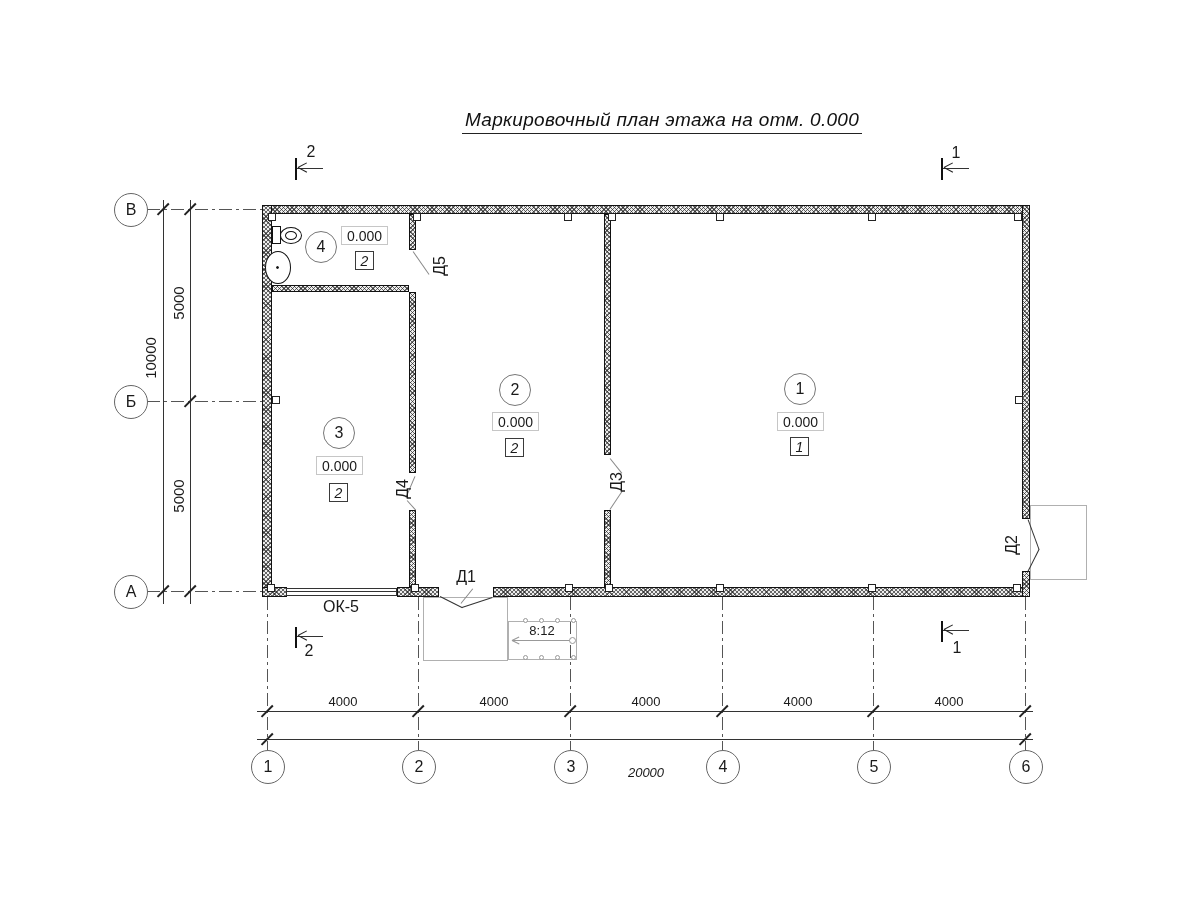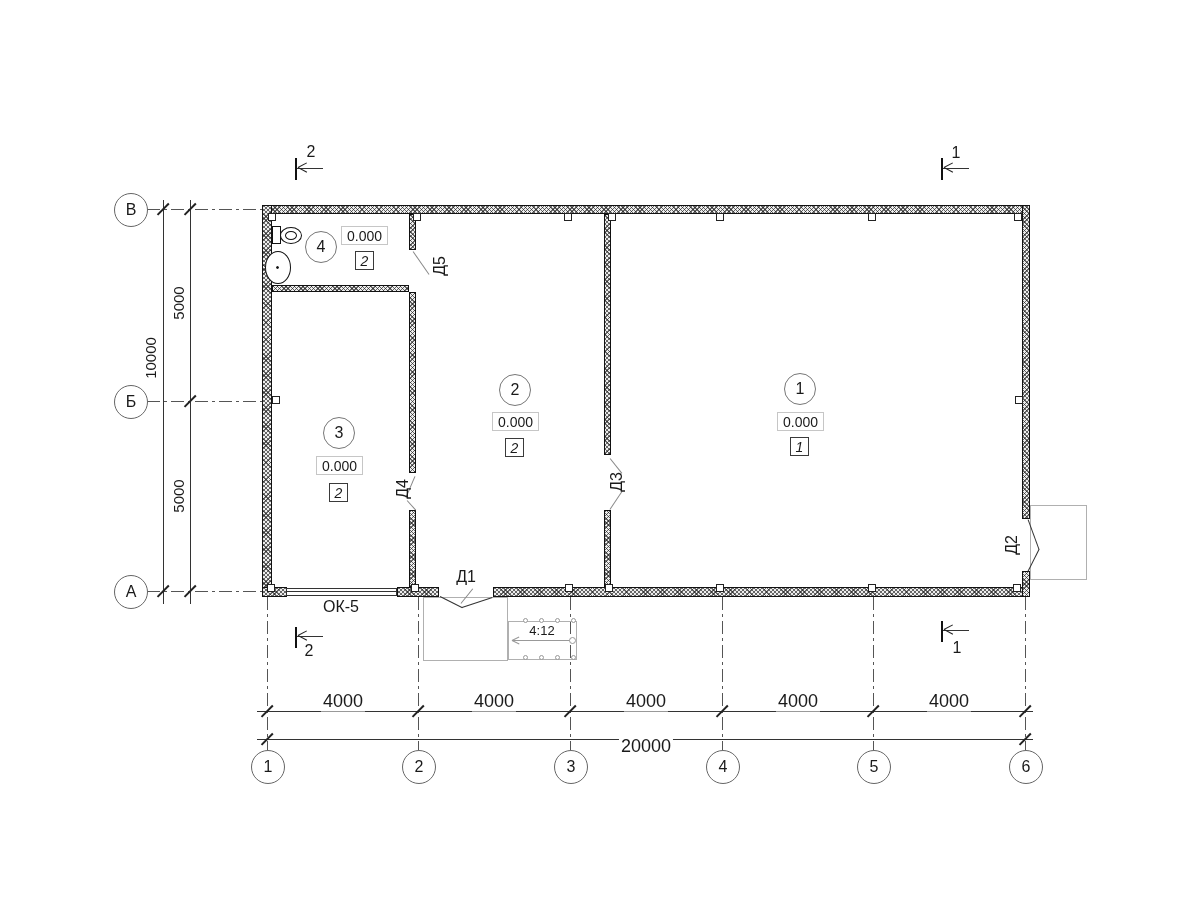--- a/index.html
+++ b/index.html
@@ -25,36 +25,37 @@
   .axc{position:absolute;width:32px;height:32px;border:1px solid #666;border-radius:50%;background:#fff;
        display:flex;align-items:center;justify-content:center;font-size:16px;}
   
   .rcircle{position:absolute;width:30px;height:30px;border:1px solid #777;border-radius:50%;background:#fff;
        display:flex;align-items:center;justify-content:center;font-size:16px;}
   .elev{position:absolute;width:45px;height:17px;border:1px solid #c6c6c6;background:#fff;
        display:flex;align-items:center;justify-content:center;font-size:14px;}
   .mark{position:absolute;width:19px;height:19px;box-sizing:border-box;border:1.4px solid #3a3a3a;background:#fff;
        display:flex;align-items:center;justify-content:center;font-size:14px;font-style:italic;}
   
-  .clabel{position:absolute;transform:translate(-50%,-50%);font-size:18px;white-space:nowrap;background:#fff;padding:0 2px;}
+  .clabel{position:absolute;transform:translate(-50%,-50%);font-size:13px;white-space:nowrap;background:#fff;padding:0 2px;}
   .rlabel{position:absolute;transform:translate(-50%,-50%) rotate(-90deg);font-size:15px;white-space:nowrap;}
   .dlabel{font-size:16px;}
   .sbar{position:absolute;width:2px;background:#111;}
   .slabel{position:absolute;transform:translate(-50%,-50%);font-size:16px;}
   .gray-rect{position:absolute;box-sizing:border-box;border:1px solid #b0b0b0;background:transparent;}
   .post{position:absolute;width:5px;height:5px;box-sizing:border-box;border:1px solid #999;border-radius:50%;background:#fff;}
   .fix{position:absolute;box-sizing:border-box;border:1.2px solid #111;background:#fff;}
   .title{position:absolute;font-size:19px;font-style:italic;letter-spacing:.3px;color:#111;
          border-bottom:1.3px solid #222;padding:0 3px 2px;white-space:nowrap;}
 </style>
 </head>
 <body>
 
 <div class="plan">
 
+  <div class="title" style="left:462px;top:109px;">Маркировочный план этажа на отм. 0.000</div>
 
   <div class="dd-h" style="left:147px;top:209px;width:115px;"></div>
   <div class="dd-h" style="left:147px;top:401px;width:125px;"></div>
   <div class="dd-h" style="left:147px;top:591px;width:115px;"></div>
   <div class="vl" style="left:190px;top:200px;height:404px;"></div>
   <div class="vl" style="left:163px;top:200px;height:404px;"></div>
   <div class="tick" style="left:190px;top:209px;"></div>
   <div class="tick" style="left:190px;top:401px;"></div>
   <div class="tick" style="left:190px;top:591px;"></div>
   <div class="tick" style="left:163px;top:209px;"></div>
@@ -80,21 +81,21 @@
   <div class="tick" style="left:722px;top:711px;"></div>
   <div class="tick" style="left:873px;top:711px;"></div>
   <div class="tick" style="left:1025px;top:711px;"></div>
   <div class="tick" style="left:267px;top:739px;"></div>
   <div class="tick" style="left:1025px;top:739px;"></div>
   <div class="clabel" style="left:343px;top:701px;">4000</div>
   <div class="clabel" style="left:494px;top:701px;">4000</div>
   <div class="clabel" style="left:646px;top:701px;">4000</div>
   <div class="clabel" style="left:798px;top:701px;">4000</div>
   <div class="clabel" style="left:949px;top:701px;">4000</div>
-  <div class="clabel" style="left:646px;top:746px;">20000</div>
+  <div class="clabel" style="left:646px;top:772px;font-style:italic;">20000</div>
   <div class="axc" style="left:251px;top:750px;">1</div>
   <div class="axc" style="left:402px;top:750px;">2</div>
   <div class="axc" style="left:554px;top:750px;">3</div>
   <div class="axc" style="left:706px;top:750px;">4</div>
   <div class="axc" style="left:857px;top:750px;">5</div>
   <div class="axc" style="left:1009px;top:750px;">6</div>
 
   <div class="sbar" style="left:295px;top:158px;height:22px;"></div>
   <div class="hl" style="left:297px;top:168px;width:26px;"></div>
   <div class="ah" style="left:298px;top:167px;transform:rotate(28deg);"></div>
@@ -127,21 +128,21 @@
   <div class="post" style="left:555px;top:618px;"></div>
   <div class="post" style="left:571px;top:618px;"></div>
   <div class="post" style="left:523px;top:655px;"></div>
   <div class="post" style="left:539px;top:655px;"></div>
   <div class="post" style="left:555px;top:655px;"></div>
   <div class="post" style="left:571px;top:655px;"></div>
   <div class="hl" style="left:512px;top:640px;width:60px;height:1px;background:#999;"></div>
   <div class="post" style="left:569px;top:637px;width:7px;height:7px;"></div>
   <div class="ah" style="left:512px;top:640px;width:8px;background:#999;transform:rotate(26deg);"></div>
   <div class="ah" style="left:512px;top:640px;width:8px;background:#999;transform:rotate(-26deg);"></div>
-  <div class="clabel" style="left:542px;top:630px;font-size:13px;background:transparent;">4:12</div>
+  <div class="clabel" style="left:542px;top:630px;font-size:13px;background:transparent;">8:12</div>
 
   <div class="wall" style="left:262px;top:205px;width:768px;height:9px;"></div>
   <div class="wall" style="left:262px;top:205px;width:10px;height:392px;"></div>
   <div class="wall" style="left:262px;top:587px;width:25px;height:10px;"></div>
   <div class="wall" style="left:397px;top:587px;width:42px;height:10px;"></div>
   <div class="wall" style="left:493px;top:587px;width:537px;height:10px;"></div>
   <div class="wall" style="left:1022px;top:205px;width:8px;height:314px;"></div>
   <div class="wall" style="left:1022px;top:571px;width:8px;height:26px;"></div>
 
   <div class="wall" style="left:409px;top:214px;width:7px;height:36px;"></div>

